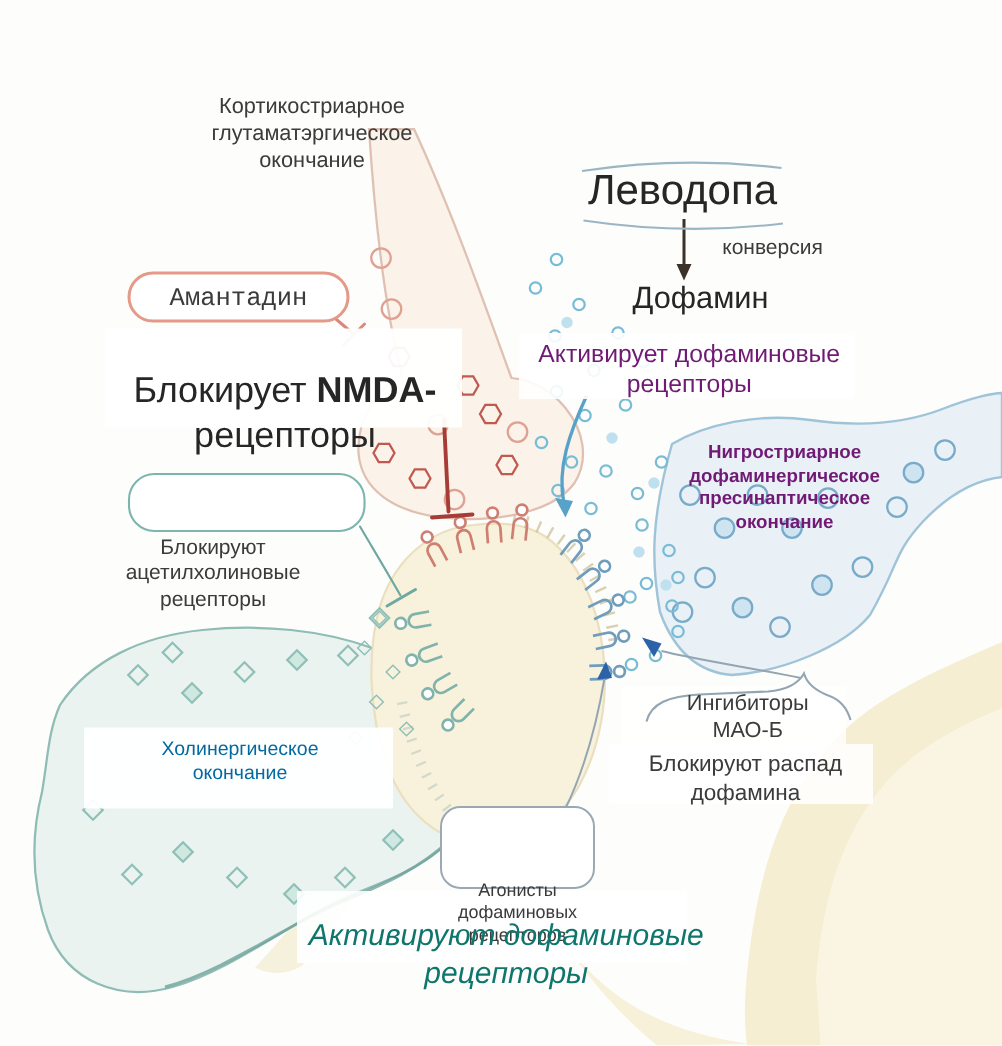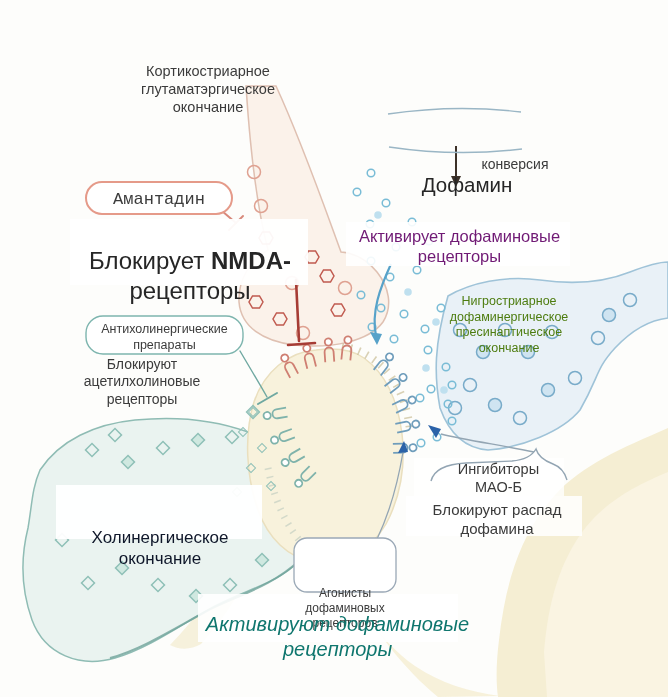--- a/index.html
+++ b/index.html
@@ -243,48 +243,47 @@
   <rect x="86" y="316" width="157" height="38" rx="17" fill="#fff" stroke="#7db5ae" stroke-width="1.4"></rect>
   <rect x="294" y="538" width="102" height="54" rx="13" fill="#fff" stroke="#9aa8b6" stroke-width="1.3"></rect>
   <path d="M431,481 C434,469 446,464 466,463 L512,461 C524,460 532,456 536,449 C538,456 545,461 553,464 C561,467 565,473 567,480" fill="#fff" stroke="#93a5b3" stroke-width="1.4"></path>
 </svg>
 
 <div class="lbl" style="left:118px;top:63px;width:180px;font-size:14.5px;">Кортикостриарное
 глутаматэргическое
 окончание</div>
 
 
+<div class="lbl dark" style="left:375px;top:110px;width:160px;font-size:28px;">Леводопа</div>
 
 <div class="lbl" style="left:470px;top:156px;width:90px;font-size:14px;text-align:center;">конверсия</div>
 
-<div class="lbl dark" style="left:402px;top:172px;width:130px;font-size:20.5px;">Дофамин</div>
+<div class="lbl dark" style="left:402px;top:186px;width:130px;font-size:20.5px;">Дофамин</div>
 
 <div class="lbl" style="left:86px;top:189px;width:146px;font-size:17px;font-family:Liberation Mono, monospace;">Амантадин</div>
 
 <div class="lbl dark" style="left:70px;top:216px;width:240px;font-size:24px;">
   <span><span>Блокирует </span><span class="bold">NMDA-</span></span>
   <div>рецепторы</div>
 </div>
 
 <div class="lbl" style="left:347px;top:226px;width:225px;font-size:16.5px;color:#701a75;">Активирует дофаминовые
 рецепторы</div>
 
-<div class="lbl" style="left:425px;top:294px;width:168px;font-size:12.5px;color:#4d7c0f;">Нигростриарное
+<div class="lbl" style="left:439px;top:294px;width:168px;font-size:12.5px;color:#701a75;font-weight:bold;">Нигростриарное
 дофаминергическое
 пресинаптическое
 окончание</div>
 
-<div class="lbl" style="left:86px;top:322px;width:157px;font-size:12.5px;">Антихолинергические
-препараты</div>
 
 <div class="lbl" style="left:62px;top:356px;width:160px;font-size:14px;">Блокируют
 ацетилхолиновые
 рецепторы</div>
 
-<div class="lbl" style="left:60px;top:491px;width:200px;font-size:17px;color:#0f172a;margin-top:36px;">Холинергическое
+<div class="lbl" style="left:60px;top:491px;width:200px;font-size:13px;color:#0369a1;">Холинергическое
 окончание</div>
 
 <div class="lbl" style="left:436px;top:461px;width:125px;font-size:14.5px;">Ингибиторы
 МАО-Б</div>
 
 <div class="lbl" style="left:408px;top:501px;width:178px;font-size:15px;">Блокируют распад
 дофамина</div>
 
 <div class="lbl" style="left:294px;top:546px;width:102px;font-size:12px;margin-top:40px;">Агонисты
 дофаминовых

